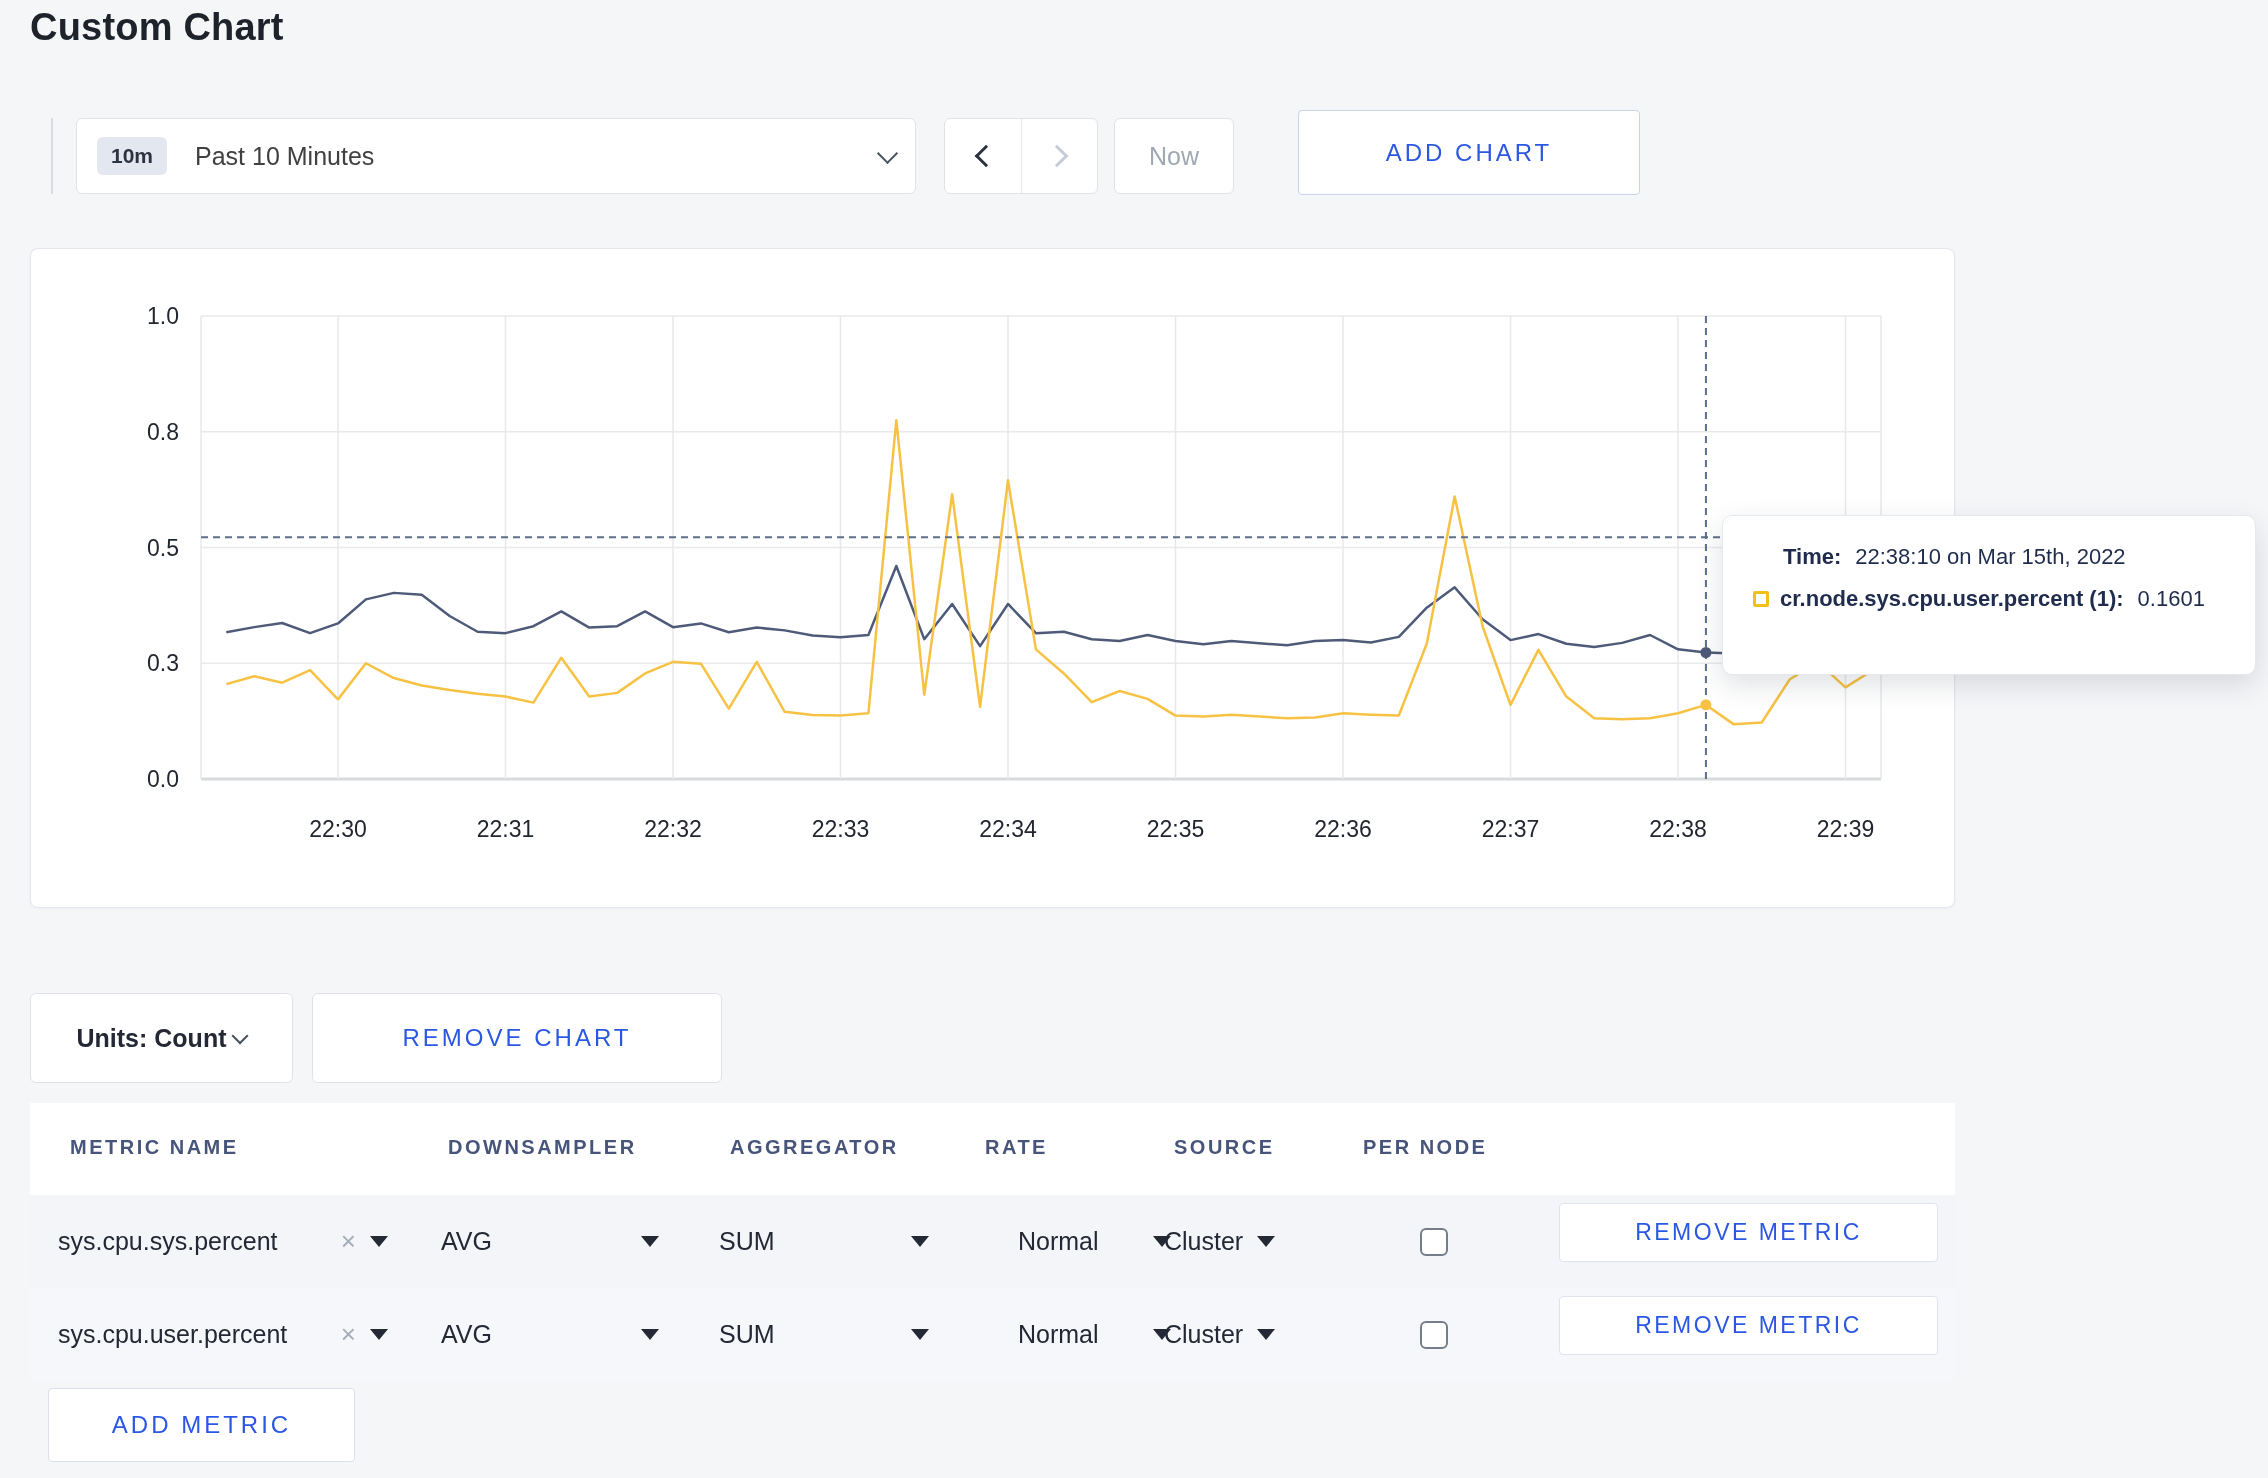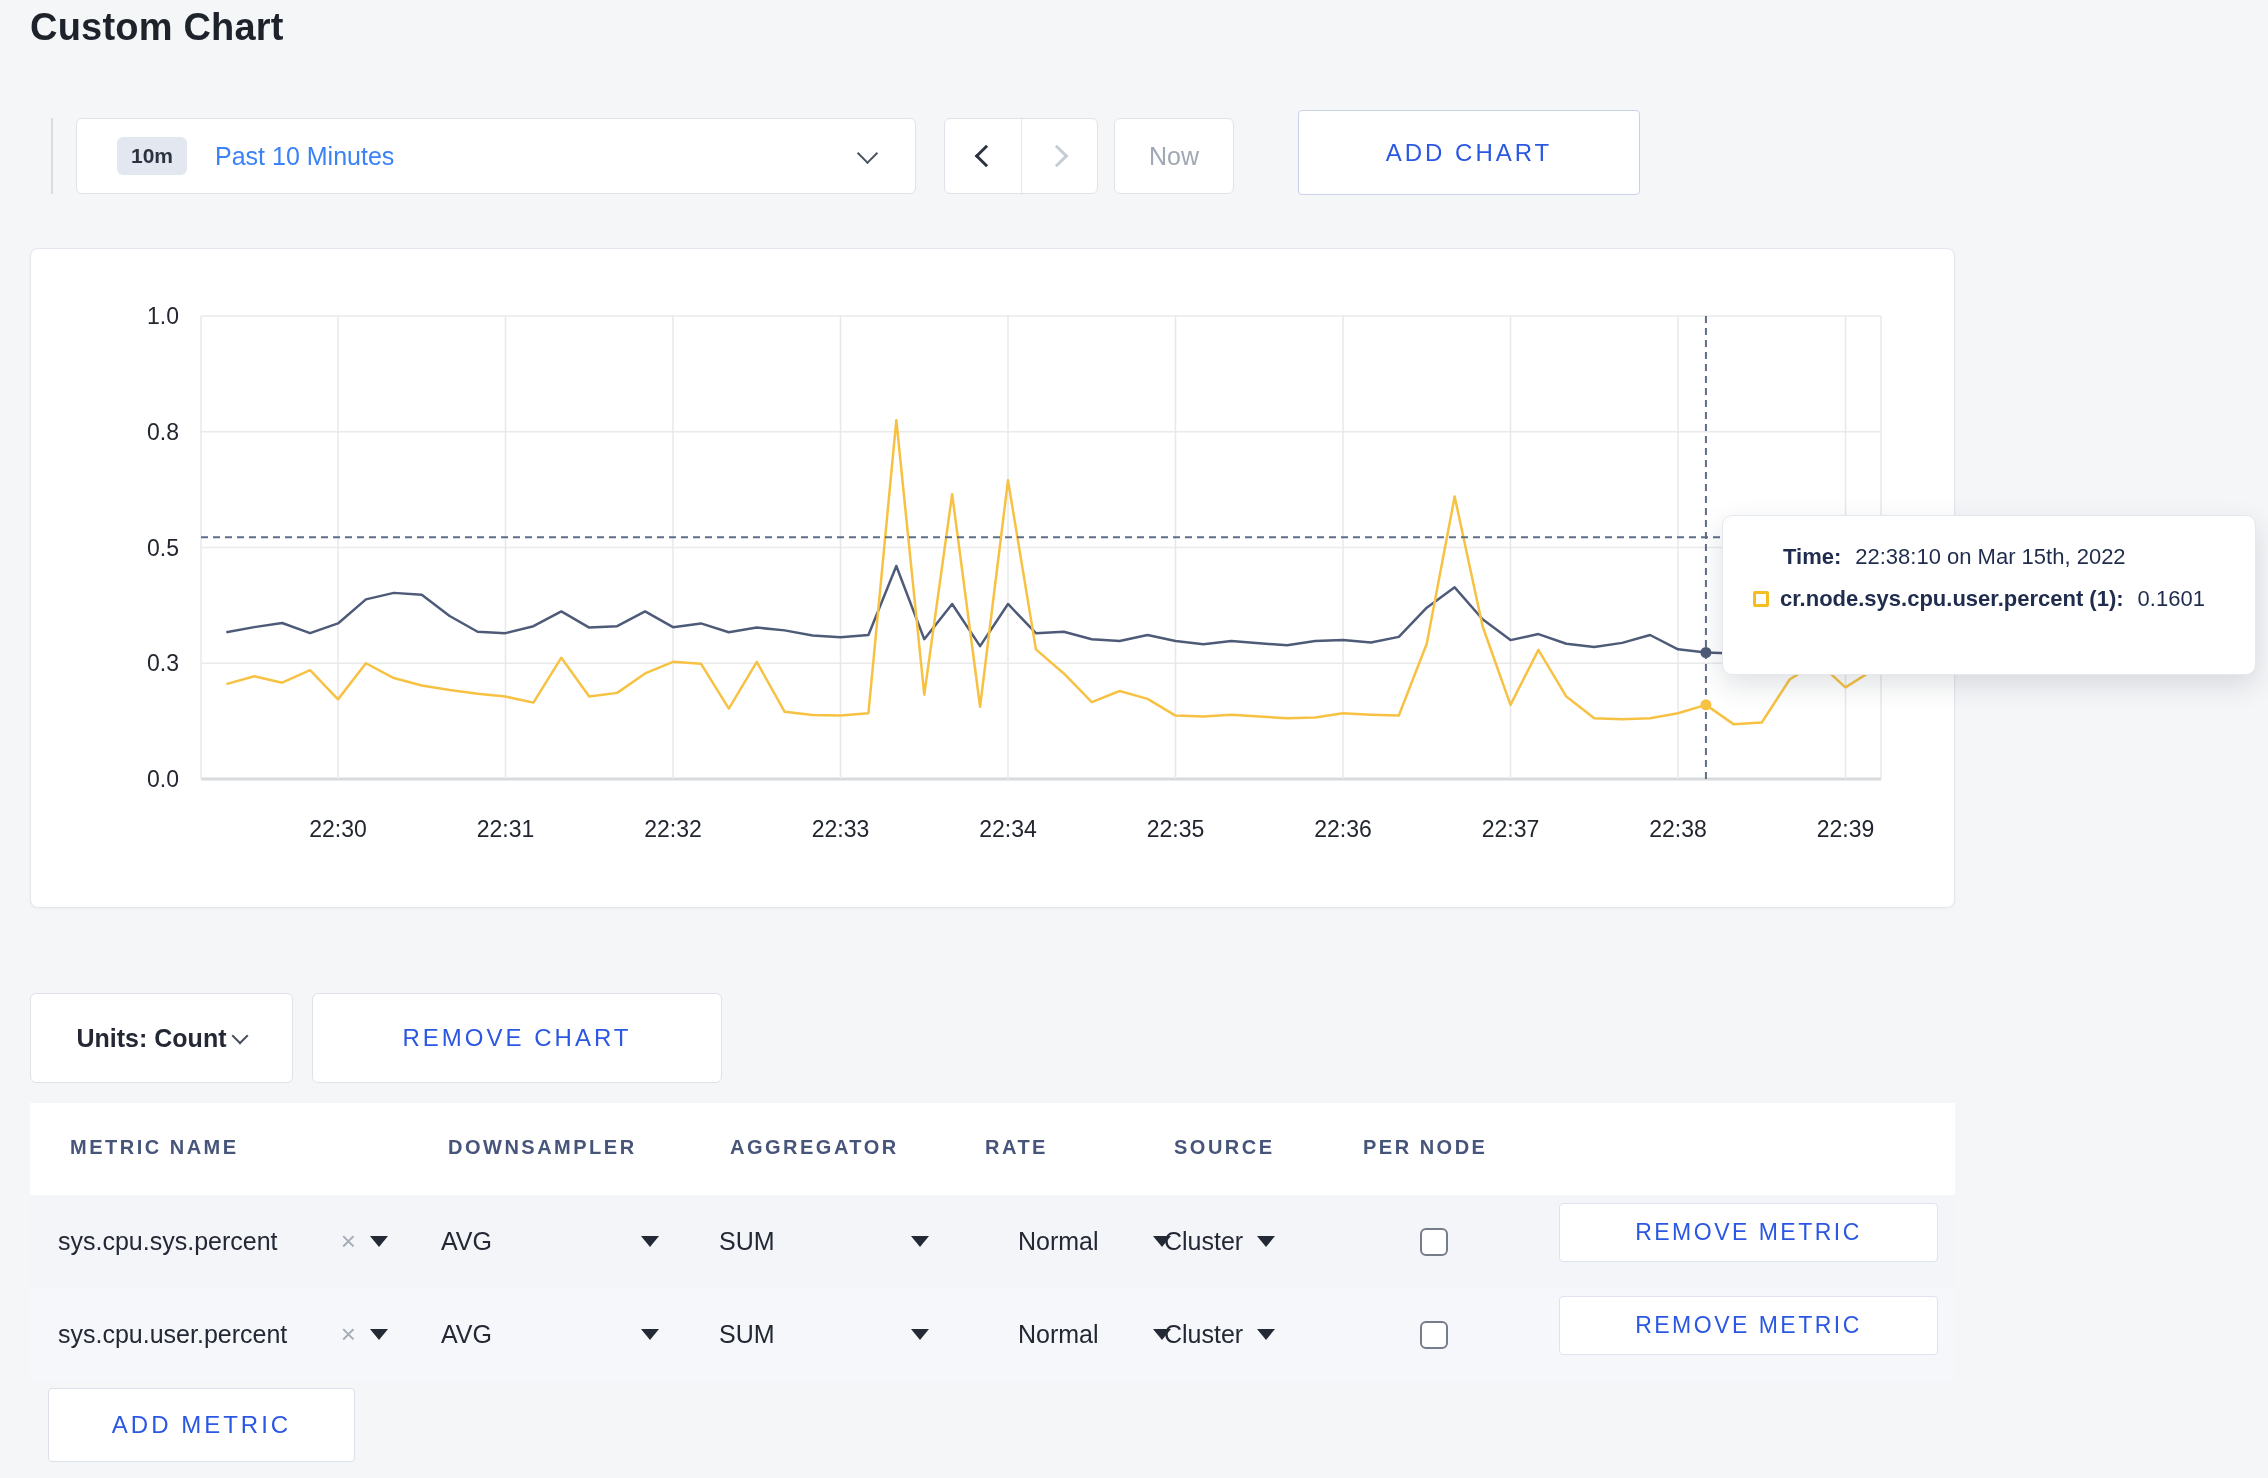--- a/index.html
+++ b/index.html
@@ -12,23 +12,23 @@
   }
   .abs { position:absolute; }
 
   
   .page-title { left:30px; top:6px; font-size:38px; font-weight:600; color:#1d222b; letter-spacing:.2px; }
 
   .ctl-divider { left:51px; top:118px; width:2px; height:76px; background:#d9dde3; }
 
   .btnbox { background:#fff; border:1px solid #dfe3e9; border-radius:6px; display:flex; align-items:center; }
 
-  .range-dd { left:76px; top:118px; width:840px; height:76px; padding:0 40px; cursor:pointer; }
+  .range-dd { left:76px; top:118px; width:840px; height:76px; padding:0 20px; cursor:pointer; }
   .range-badge { background:#e3e8f0; border-radius:6px; padding:7px 14px; font-size:21px; font-weight:700; color:#2c3340; }
-  .range-label { margin-left:28px; font-size:25px; color:#3b82f6; }
+  .range-label { margin-left:28px; font-size:25px; color:#404040; }
   .chev { width:15px; height:15px; border-right:2.5px solid #4a5260; border-bottom:2.5px solid #4a5260; transform:rotate(45deg); margin-left:auto; margin-top:-6px; }
 
   .arrows { left:944px; top:118px; width:154px; height:76px; padding:0; }
   .arrow-btn { width:77px; height:100%; display:flex; align-items:center; justify-content:center; cursor:pointer; }
   .arrow-btn + .arrow-btn { border-left:1px solid #e3e7ec; }
   .chevron-l, .chevron-r { width:16px; height:16px; border-left:3.5px solid #2c3340; border-bottom:3.5px solid #2c3340; }
   .chevron-l { transform:rotate(45deg); margin-left:6px; }
   .chevron-r { transform:rotate(225deg); border-color:#c5ccd5; margin-right:6px; }
 
   .now-btn { left:1114px; top:118px; width:120px; height:76px; justify-content:center; font-size:25px; color:#a0a8b3; cursor:default; }

